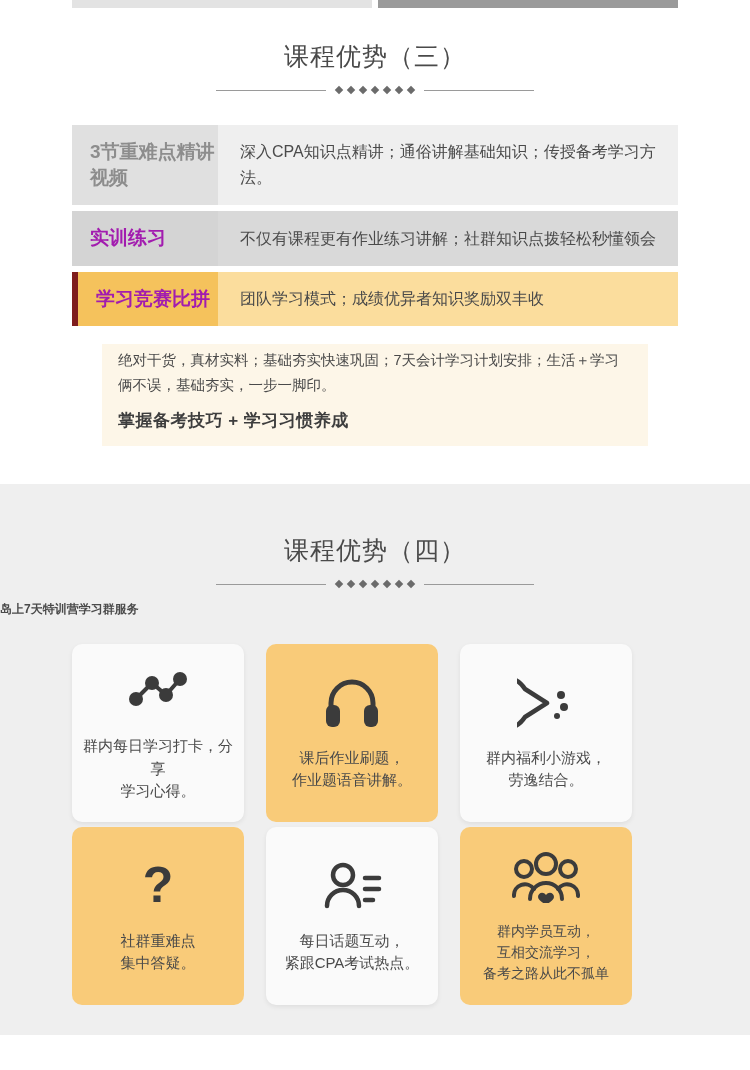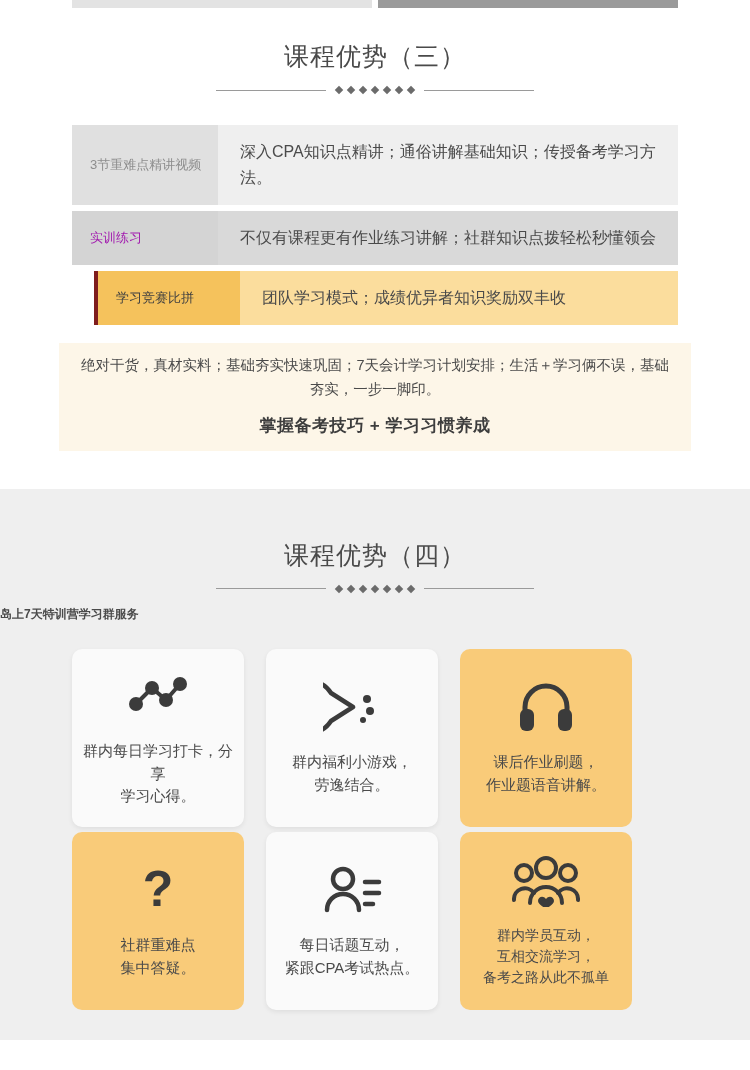--- a/index.html
+++ b/index.html
@@ -73,45 +73,45 @@
   .adv-row {
     display: flex;
     align-items: stretch;
     margin-bottom: 6px;
   }
   .adv-label {
     flex: 0 0 146px;
     display: flex;
     align-items: center;
     padding: 14px 0 14px 18px;
-    font-size: 13px;
-    font-weight: normal;
+    font-size: 19px;
+    font-weight: bold;
     line-height: 1.38;
   }
   .adv-text {
     flex: 1;
     display: flex;
     align-items: center;
     padding: 14px 20px 14px 22px;
     font-size: 16px;
     line-height: 1.62;
   }
   .row-a .adv-label { background: #e0e0e0; color: #8d8d8d; }
   .row-a .adv-text  { background: #efefef; color: #4a4a4a; }
   .row-b .adv-label { background: #d4d4d4; color: #a21caf; }
   .row-b .adv-text  { background: #d9d9d9; color: #4a4a4a; }
-  .row-c .adv-label { background: #f5c25c; color: #404040; border-left: 4px solid #7f1d1d; margin-left: 22px; }
+  .row-c .adv-label { background: #f5c25c; color: #a21caf; border-left: 6px solid #7f1d1d; }
   .row-c .adv-text  { background: #fbdd9d; color: #4a4a4a; }
 
   .adv-foot {
-    width: 632px;
+    width: 546px;
     margin: 18px auto 0;
     background: #fdf6e8;
-    padding: 10px 16px 14px;
-    text-align: center;
+    padding: 4px 16px 14px;
+    text-align: left;
   }
   .adv-foot .l1 {
     font-size: 14.5px;
     color: #4a4a4a;
     line-height: 1.7;
   }
   .adv-foot .l2 {
     margin-top: 12px;
     font-size: 17px;
     font-weight: bold;
@@ -229,43 +229,43 @@
           <circle cx="10" cy="32" r="7" fill="#3b3b3b"></circle>
           <circle cx="26" cy="16" r="7" fill="#3b3b3b"></circle>
           <circle cx="40" cy="28" r="7" fill="#3b3b3b"></circle>
           <circle cx="54" cy="12" r="7" fill="#3b3b3b"></circle>
         </svg>
       </div>
       <div class="cap" style="white-space:pre-line">群内每日学习打卡，分享
 学习心得。</div>
     </div>
 
+    <div class="card amber">
+      <div class="icon">
+        <svg width="58" height="52" viewBox="0 0 58 52">
+          <path d="M8 32 V26 A21 21 0 0 1 50 26 V32" stroke="#3b3b3b" stroke-width="5" fill="none" stroke-linecap="round"></path>
+          <rect x="3" y="28" width="14" height="22" rx="6" fill="#3b3b3b"></rect>
+          <rect x="41" y="28" width="14" height="22" rx="6" fill="#3b3b3b"></rect>
+        </svg>
+      </div>
+      <div class="cap" style="white-space:pre-line">课后作业刷题，
+作业题语音讲解。</div>
+    </div>
+
     <div class="card white">
       <div class="icon">
         <svg width="58" height="52" viewBox="0 0 58 52">
           <path d="M30 26 L8 12 A26 26 0 1 0 8 40 Z" stroke="#3b3b3b" stroke-width="4.5" fill="none" stroke-linejoin="round"></path>
           <circle cx="44" cy="18" r="4" fill="#3b3b3b"></circle>
           <circle cx="47" cy="30" r="4" fill="#3b3b3b"></circle>
           <circle cx="40" cy="39" r="3" fill="#3b3b3b"></circle>
         </svg>
       </div>
       <div class="cap" style="white-space:pre-line">群内福利小游戏，
 劳逸结合。</div>
-    </div>
-
-    <div class="card amber">
-      <div class="icon">
-        <svg width="58" height="52" viewBox="0 0 58 52">
-          <path d="M8 32 V26 A21 21 0 0 1 50 26 V32" stroke="#3b3b3b" stroke-width="5" fill="none" stroke-linecap="round"></path>
-          <rect x="3" y="28" width="14" height="22" rx="6" fill="#3b3b3b"></rect>
-          <rect x="41" y="28" width="14" height="22" rx="6" fill="#3b3b3b"></rect>
-        </svg>
-      </div>
-      <div class="cap" style="white-space:pre-line">课后作业刷题，
-作业题语音讲解。</div>
     </div>
 
     <div class="card amber">
       <div class="icon">
         <svg width="42" height="56" viewBox="0 0 42 56">
           <text x="21" y="44" text-anchor="middle" font-family="Liberation Sans, sans-serif" font-size="50" font-weight="bold" fill="#3b3b3b">?</text>
         </svg>
       </div>
       <div class="cap" style="white-space:pre-line">社群重难点
 集中答疑。</div>

